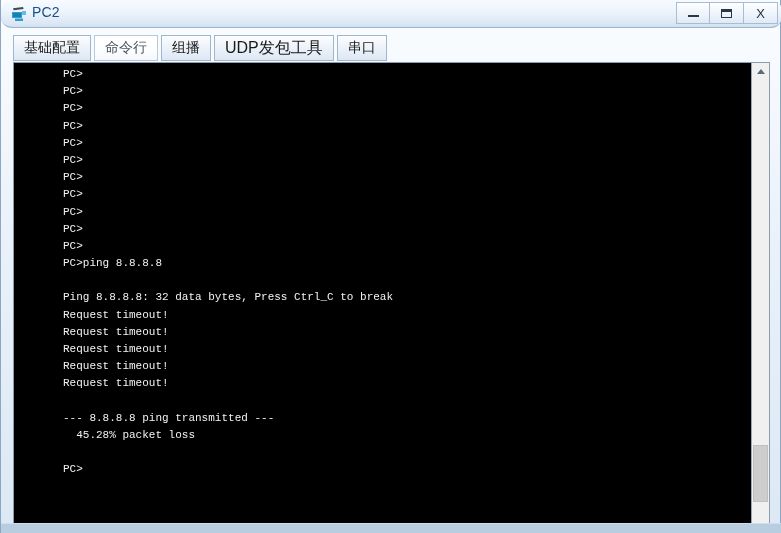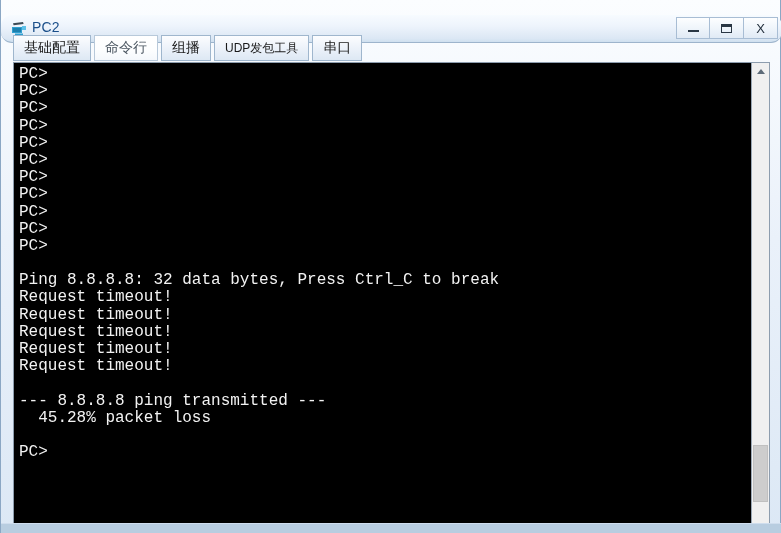--- a/index.html
+++ b/index.html
@@ -22,21 +22,21 @@
     height: 533px;
     box-sizing: border-box;
     background: linear-gradient(to bottom, #fbfdff 0%, #eaf1fa 45%, #dce8f5 100%);
     border: 1px solid #8ba7c4;
     border-top: none;
   }
 
   
   .titlebar {
     position: absolute;
-    left: 0; top: 15px;
+    left: 0; top: 0;
     width: 781px;
     height: 28px;
     box-sizing: border-box;
     background: linear-gradient(to bottom, #f7fbff 0%, #eef4fc 40%, #dbe7f4 88%, #cfe0ef 100%);
     border-bottom: 1px solid #9db4cc;
     border-radius: 11px;
   }
   .title-icon {
     position: absolute;
     left: 9px; top: 5px;
@@ -116,21 +116,21 @@
     justify-content: center;
     margin-right: 3px;
     padding: 6px 10px;
     white-space: nowrap;
   }
   .tab.selected {
     background: linear-gradient(to bottom, #ffffff 0%, #fdfeff 55%, #f4f8fc 100%);
     color: #4a5560;
     border-color: #b8c9da;
   }
-  .tab.small { font-size: 12px; }
+  .tab.small { font-size: 16px; }
 
   
   .terminal-wrap {
     position: absolute;
     left: 12px; top: 34px;
     width: 757px;
     height: 482px;
     box-sizing: border-box;
     border: 1px solid #8d9dae;
     background: #000000;
@@ -141,25 +141,26 @@
     left: 0; top: 0;
     right: 18px;
     bottom: 0;
     background: #000000;
     overflow: hidden;
     padding: 3px 0 0 5px;
     box-sizing: border-box;
   }
   .line {
     font-family: "Liberation Mono", "DejaVu Sans Mono", monospace;
-    font-size: 16px;
+    font-size: 11px;
     line-height: 17.2px;
     color: #f2f2f2;
     white-space: pre;
     height: 17.2px;
+    margin-left: 44px;
   }
 
   
   .scrollbar {
     position: absolute;
     right: 0; top: 0;
     width: 18px;
     height: 100%;
     background: #f0f0f0;
     border-left: 1px solid #9aa7b4;
@@ -269,20 +270,21 @@
           <div class="line">PC&gt;</div>
           <div class="line">PC&gt;</div>
           <div class="line">PC&gt;</div>
           <div class="line">PC&gt;</div>
           <div class="line">PC&gt;</div>
           <div class="line">PC&gt;</div>
           <div class="line">PC&gt;</div>
           <div class="line">PC&gt;</div>
           <div class="line">PC&gt;</div>
           <div class="line">PC&gt;</div>
+          <div class="line">PC&gt;ping 8.8.8.8</div>
           <div class="line">&nbsp;</div>
           <div class="line">Ping 8.8.8.8: 32 data bytes, Press Ctrl_C to break</div>
           <div class="line">Request timeout!</div>
           <div class="line">Request timeout!</div>
           <div class="line">Request timeout!</div>
           <div class="line">Request timeout!</div>
           <div class="line">Request timeout!</div>
           <div class="line">&nbsp;</div>
           <div class="line">--- 8.8.8.8 ping transmitted ---</div>
           <div class="line">  45.28% packet loss</div>

